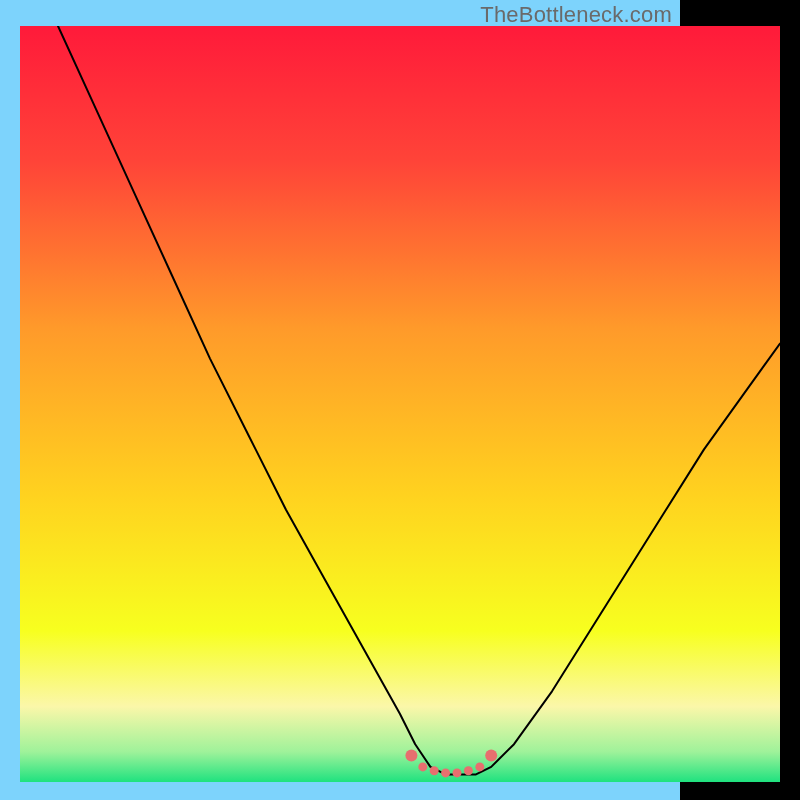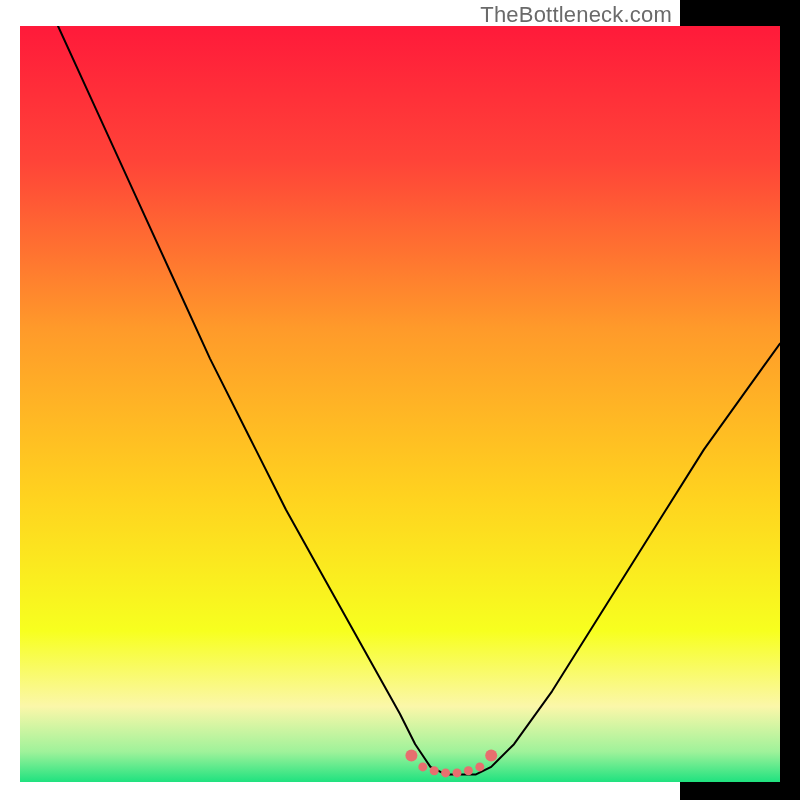--- a/index.html
+++ b/index.html
@@ -8,21 +8,21 @@
     width: 800px;
     height: 800px;
     background: #000;
     overflow: hidden;
     font-family: Arial, Helvetica, sans-serif;
   }
   .frame {
     position: relative;
     width: 680px;
     height: 800px;
-    background: #ffffff;
+    background: #7dd3fc;
   }
   .watermark {
     position: absolute;
     top: 2px;
     right: 8px;
     color: #6a6a6a;
     font-size: 22px;
     font-weight: 500;
     letter-spacing: 0.2px;
     z-index: 5;

